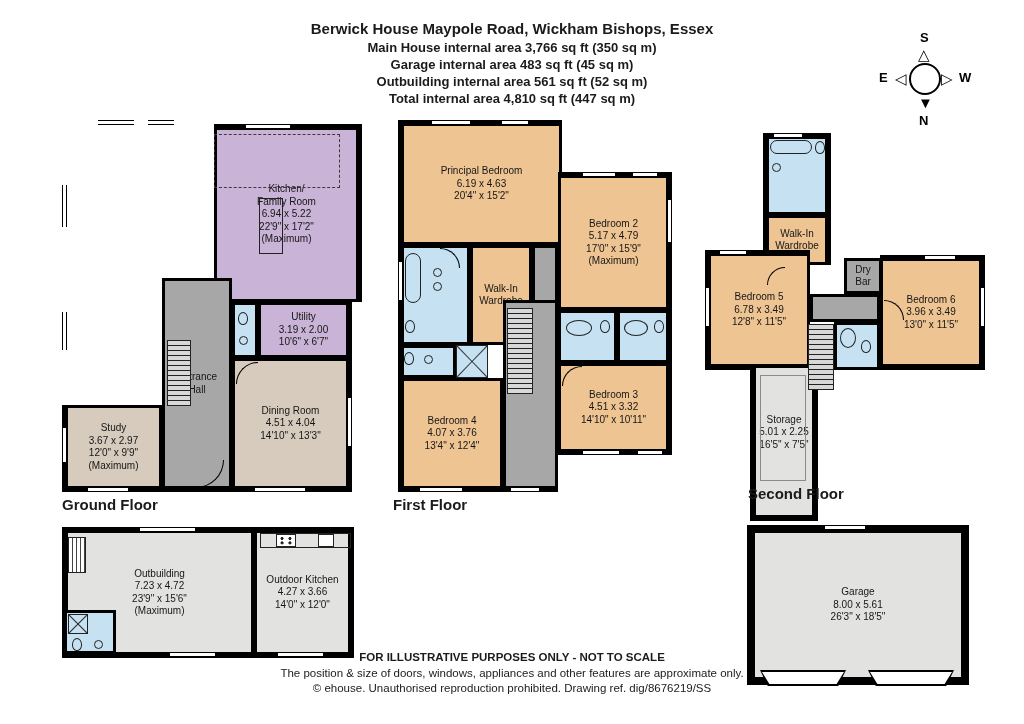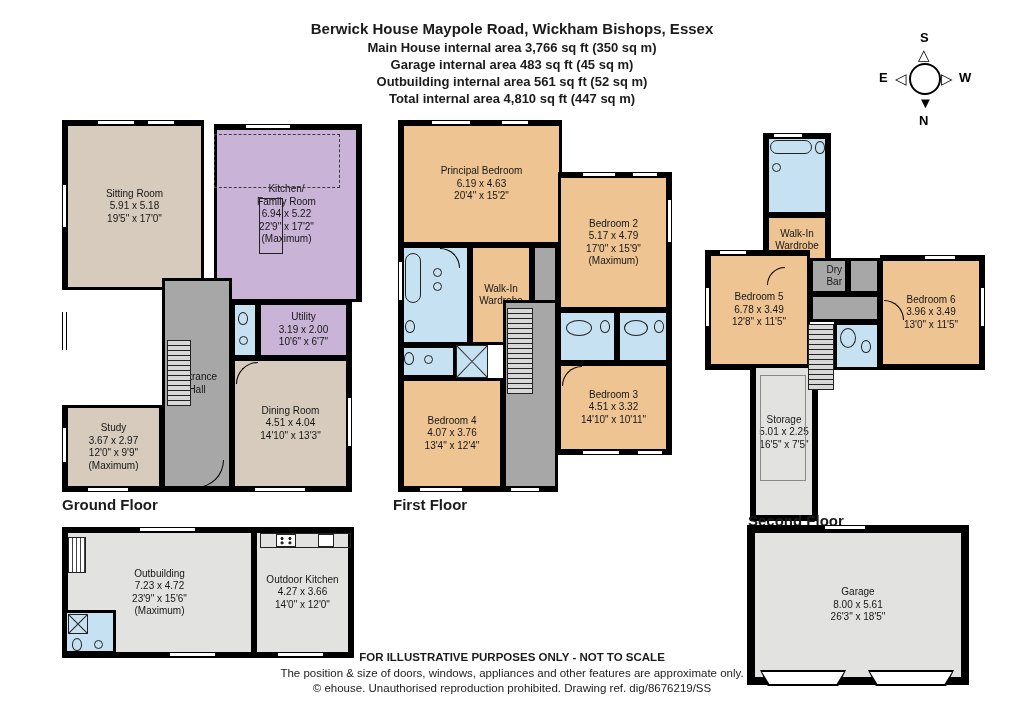--- a/index.html
+++ b/index.html
@@ -65,27 +65,20 @@
     <span class="ctri" style="left:918px;top:47px;">△</span>
     <span class="ctri" style="left:918px;top:95px;">▼</span>
     <span class="ctri" style="left:895px;top:71px;">◁</span>
     <span class="ctri" style="left:941px;top:71px;">▷</span>
     <span class="clet" style="left:920px;top:30px;">S</span>
     <span class="clet" style="left:919px;top:113px;">N</span>
     <span class="clet" style="left:879px;top:70px;">E</span>
     <span class="clet" style="left:959px;top:70px;">W</span>
   </div>
 
-  <div class="room beige" style="left:62px;top:120px;width:142px;height:170px;border-width:6px 3px 3px 6px;">
-    <div class="lbl">
-      <span class="ln">Sitting Room</span>
-      <span class="ln">5.91 x 5.18</span>
-      <span class="ln">19'5" x 17'0"</span>
-    </div>
-  </div>
   <div class="room purple" style="left:214px;top:124px;width:148px;height:178px;border-width:6px 6px 3px 3px;">
     <div class="lbl">
       <span class="ln">Kitchen/</span>
       <span class="ln">Family Room</span>
       <span class="ln">6.94 x 5.22</span>
       <span class="ln">22'9" x 17'2"</span>
       <span class="ln">(Maximum)</span>
     </div>
   </div>
   <div class="dashedbox" style="left:214px;top:134px;width:126px;height:54px;"></div>
@@ -215,21 +208,21 @@
   </div>
   <div class="room orange" style="left:705px;top:250px;width:105px;height:120px;border-width:6px 3px 6px 6px;">
     <div class="lbl">
       <span class="ln">Bedroom 5</span>
       <span class="ln">6.78 x 3.49</span>
       <span class="ln">12'8" x 11'5"</span>
     </div>
   </div>
   <div class="room gray" style="left:810px;top:294px;width:70px;height:28px;"></div>
   <div class="room gray" style="left:848px;top:258px;width:32px;height:36px;"></div>
-  <div class="room gray" style="left:810px;top:258px;width:38px;height:36px;text-align:right;">
+  <div class="room gray" style="left:844px;top:258px;width:38px;height:36px;">
     <div class="lbl" style="max-width:26px;">
       <span class="ln">Dry Bar</span>
     </div>
   </div>
   <div class="room orange" style="left:880px;top:255px;width:105px;height:115px;border-width:6px 6px 6px 3px;">
     <div class="lbl">
       <span class="ln">Bedroom 6</span>
       <span class="ln">3.96 x 3.49</span>
       <span class="ln">13'0" x 11'5"</span>
     </div>
@@ -239,21 +232,21 @@
       <span class="ln">Storage</span>
       <span class="ln">5.01 x 2.25</span>
       <span class="ln">16'5" x 7'5"</span>
     </div>
   </div>
   <div class="innerline" style="left:760px;top:375px;width:46px;height:106px;"></div>
   <div class="room blue" style="left:834px;top:322px;width:46px;height:48px;"></div>
   <div class="tub" style="left:840px;top:328px;width:16px;height:20px;"></div>
   <div class="toilet" style="left:861px;top:340px;"></div>
   <div class="stairs" style="left:808px;top:324px;width:26px;height:66px;"></div>
-  <div class="floorlab" style="left:748px;top:512px;">Second Floor</div>
+  <div class="floorlab" style="left:748px;top:485px;">Second Floor</div>
 
   <div class="winv" style="left:705px;top:288px;height:38px;"></div>
   <div class="winv" style="left:980px;top:288px;height:38px;"></div>
   <div class="winh" style="left:774px;top:133px;width:28px;"></div>
   <div class="winh" style="left:720px;top:250px;width:26px;"></div>
   <div class="winh" style="left:925px;top:255px;width:30px;"></div>
   <div class="arc" style="left:884px;top:300px;width:20px;height:20px;transform:rotate(90deg);"></div>
   <div class="arc" style="left:767px;top:267px;width:18px;height:18px;"></div>
 
   <div class="room lgray" style="left:62px;top:527px;width:192px;height:131px;border-width:6px 3px 6px 6px;">

